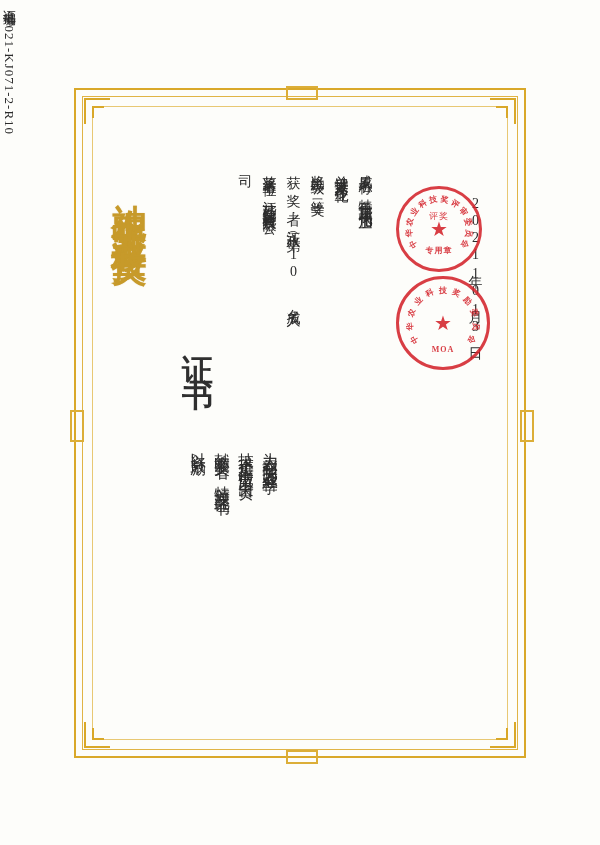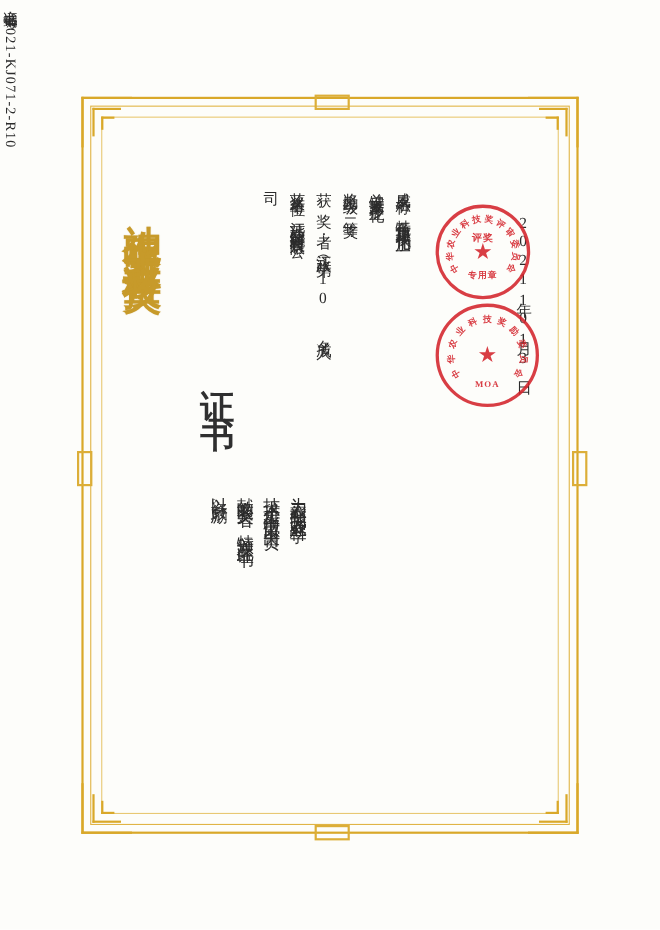--- a/index.html
+++ b/index.html
@@ -209,21 +209,21 @@
     font-size: 8px;
     font-weight: bold;
     letter-spacing: 1px;
   }
   .seal .seal-inner-word {
     position: absolute;
     left: 50%;
     top: 26%;
     transform: translateX(-50%);
     font-size: 9px;
-    font-weight: bold;
+    font-weight: normal;
     letter-spacing: 1px;
   }
 </style>
 </head>
 <body>
 
 <div id="certificate">
 
   <div class="frame-outer"></div>
   <div class="frame-mid"></div>

